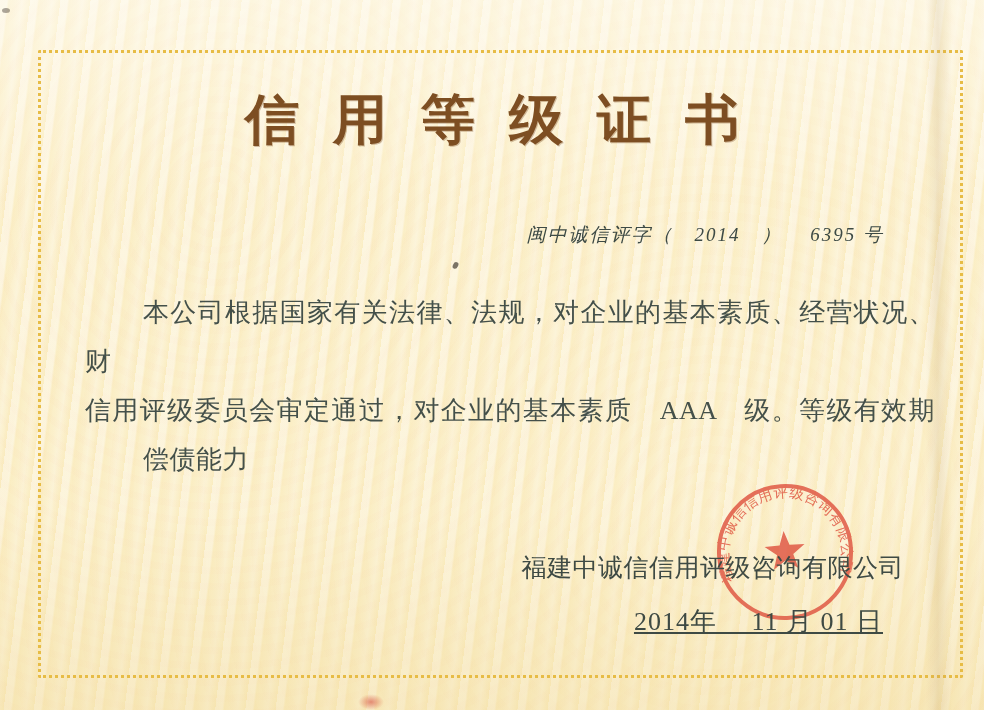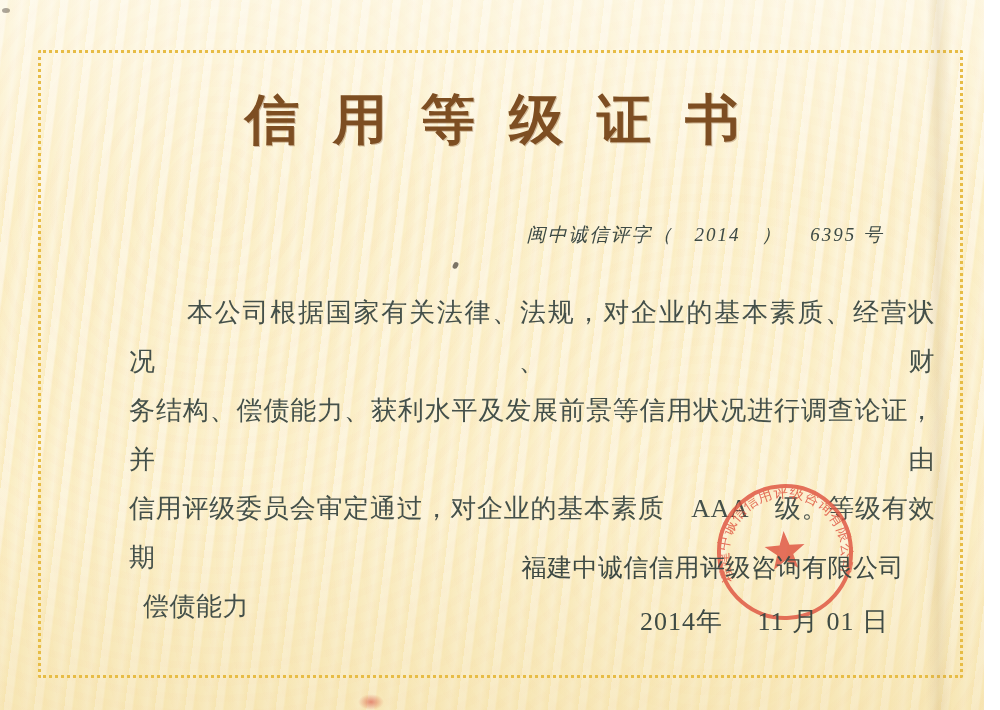--- a/index.html
+++ b/index.html
@@ -39,31 +39,31 @@
     letter-spacing:2px;
     color:#3d4a45;
     font-style:italic;
   }
   .body-block{
     position:absolute; left:85px; top:288px; width:850px;
     font-size:26px; line-height:49px;
     color:#44504a;
     letter-spacing:0.5px;
   }
-  .jline{ text-align:justify; text-align-last:justify;margin-left:44px; }
+  .jline{ text-align:justify; text-align-last:justify; }
   .indent{ text-indent:58px; }
   .company-line{
     position:absolute; right:80px; top:551px;
     font-size:25px; letter-spacing:0.5px;
     color:#3e4a44; z-index:3;
   }
   .date-line{
-    position:absolute; right:95px; top:604px;
+    position:absolute; right:101px; top:604px;
     font-size:26px; letter-spacing:1px;
-    color:#3e4a44; z-index:3;
+    color:#3e4a44; z-index:3;text-decoration:underline;
   }
   .seal{
     position:absolute; left:711px; top:478px; width:148px; height:148px;
     z-index:2; opacity:0.82;
     transform:rotate(-4deg);
   }
   .fold-crease{
     position:absolute; top:0; left:926px; width:26px; height:710px;
     background:linear-gradient(90deg, rgba(190,160,90,0) 0%, rgba(185,150,85,0.18) 45%, rgba(190,160,90,0) 100%);
     pointer-events:none; z-index:4;
@@ -88,21 +88,20 @@
 <div class="page">
 
   <div class="gold-border"></div>
 
   <div class="title">信用等级证书</div>
 
   <div class="ref-line">闽中诚信评字（　2014　）　 6395 号</div>
 
   <div class="body-block">
     <div class="jline indent">本公司根据国家有关法律、法规，对企业的基本素质、经营状况、财</div>
-    <div class="jline">务结构、偿债能力、获利水平及发展前景等信用状况进行调查论证，并由</div>
     <div class="jline">信用评级委员会审定通过，对企业的基本素质　AAA　级。等级有效期</div>
     <div class="indent">偿债能力</div>
   </div>
 
   <div class="company-line">福建中诚信信用评级咨询有限公司</div>
 
   <div class="date-line">2014年　 11 月  01  日</div>
 
   <svg class="seal" viewBox="0 0 148 148" aria-hidden="true">
     <circle cx="74" cy="74" r="66" fill="none" stroke="#df5440" stroke-width="4"></circle>

